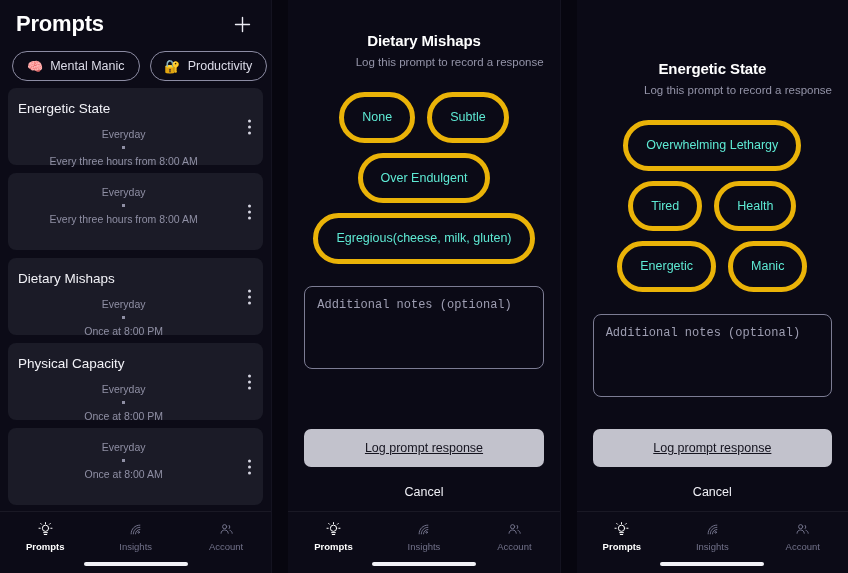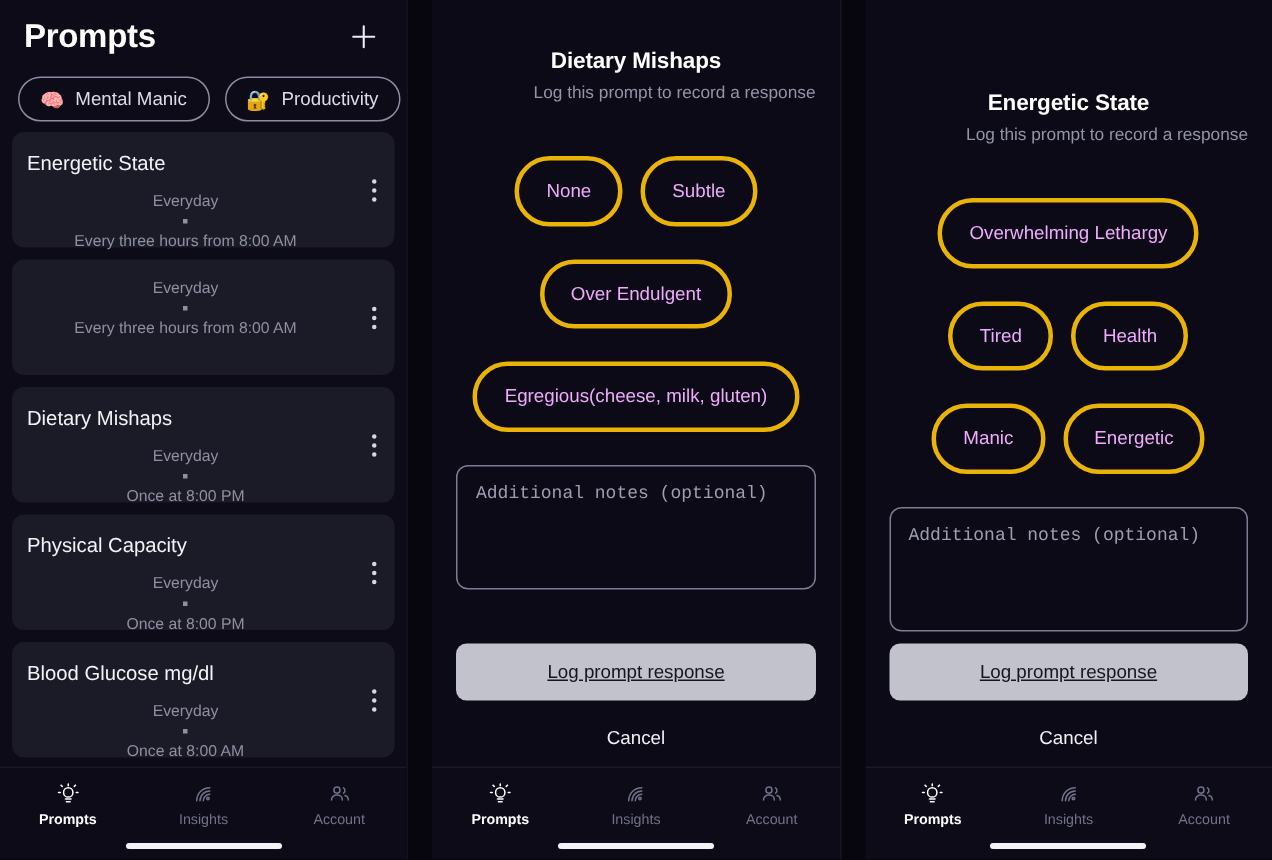--- a/index.html
+++ b/index.html
@@ -107,29 +107,28 @@
   }
   .detail .d-sub {
     text-align: right; font-size: 11.5px; color: #9494a8; margin-top: 7px;
   }
   .options {
     display: flex; flex-wrap: wrap; justify-content: center;
     gap: 10px 12px;
     margin-top: 24px;
   }
   .opt {
-    border: 3px solid #eab308;
+    border: 5px solid #eab308;
     border-radius: 999px;
-    color: #f0abfc;
+    color: #5eead4;
     font-size: 12.5px;
     padding: 14px 18px;
     background: transparent;
     line-height: 1;
     white-space: nowrap;
-    margin-top: 12px;
   }
   .notes {
     margin-top: 22px;
     border: 1px solid #7c7c93;
     border-radius: 8px;
     height: 83px;
     padding: 11px 12px;
     color: #9e9eb2;
     font-size: 12px;
     background: transparent;
@@ -270,21 +269,20 @@
           <span>Once at 8:00 PM</span>
         </div>
         <div class="kebab">
           <i></i>
             <i></i>
             <i></i>
         </div>
       </div>
 
       <div class="prompt-card">
-        <div class="pc-title">Blood Glucose mg/dl</div>
         <div class="pc-sub">
           <span>Everyday</span>
           <i class="dot"></i>
           <span>Once at 8:00 AM</span>
         </div>
         <div class="kebab">
           <i></i>
             <i></i>
             <i></i>
         </div>
@@ -393,22 +391,22 @@
   <div class="panel p3">
     <div class="detail">
       <div style="height:60px"></div>
       <div class="d-title">Energetic State</div>
       <div class="d-sub">Log this prompt to record a response</div>
 
       <div class="options">
         <button class="opt">Overwhelming Lethargy</button>
         <button class="opt">Tired</button>
         <button class="opt">Health</button>
+        <button class="opt">Energetic</button>
         <button class="opt">Manic</button>
-        <button class="opt">Energetic</button>
       </div>
 
       <textarea class="notes" placeholder="Additional notes (optional)" style=""></textarea>
 
       <div class="spacer"></div>
 
       <button class="log-btn">Log prompt response</button>
       <button class="cancel-btn">Cancel</button>
       <div style="height:62px"></div>
     </div>

